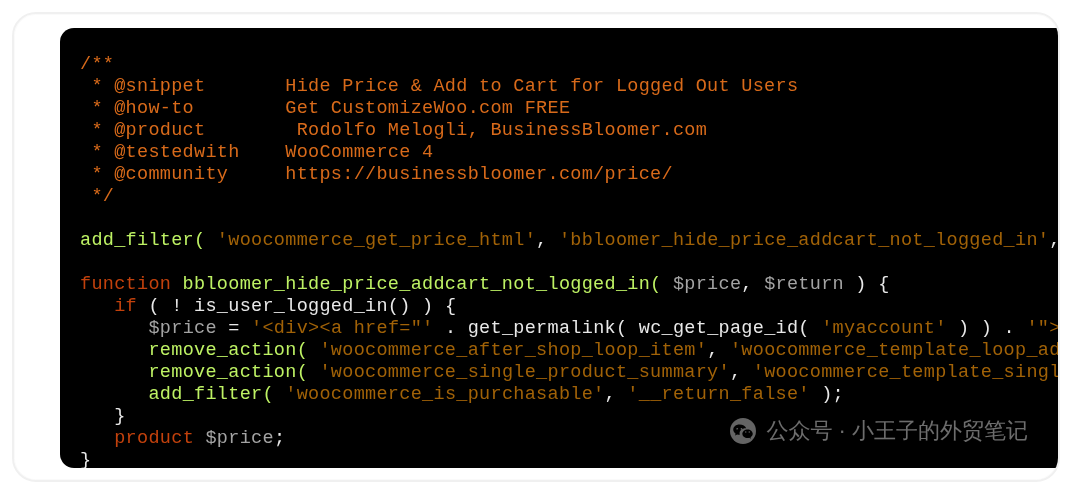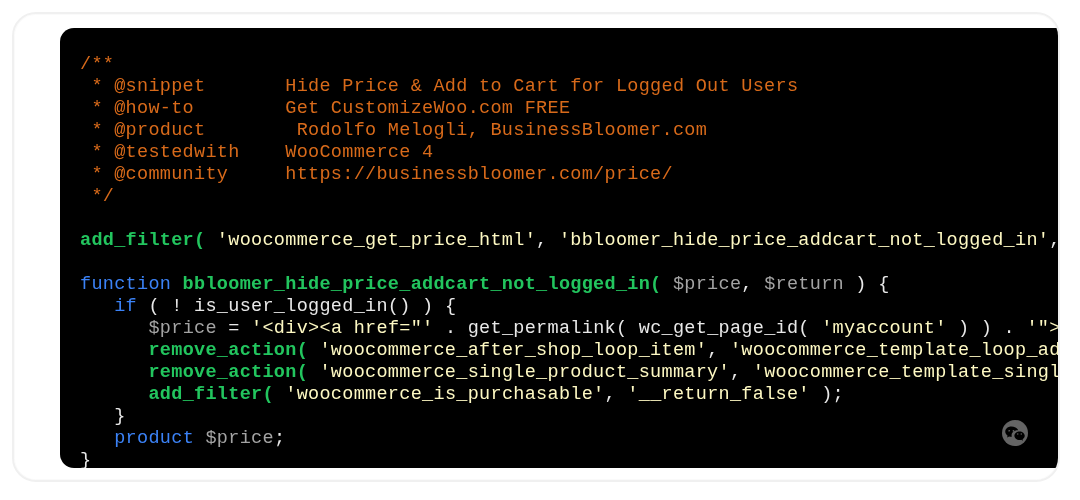--- a/index.html
+++ b/index.html
@@ -36,24 +36,24 @@
     margin: 0;
     padding: 26px 0 0 20px;
     font-family: "Courier New", monospace;
     font-size: 18.5px;
     line-height: 22px;
     color: #e8e8e8;
     white-space: pre;
     letter-spacing: 0.3px;
   }
   .cmt { color: #d86a1a; }
-  .kw  { color: #3b82f6; font-family: Liberation Mono, monospace; }
-  .fn  { color: #22c55e; font-weight: bold; }
+  .kw  { color: #c2410c; font-family: Liberation Mono, monospace; }
+  .fn  { color: #bef264; }
   .pn  { color: #e8e8e8; }
-  .str { color: #fef9c3; margin-top: 36px; }
+  .str { color: #a16207; margin-top: 36px; }
   .var { color: #a3a3a3; }
   .neutral { color: #e8e8e8; }
 
   .watermark {
     position: absolute;
     right: 30px;
     bottom: 22px;
     display: flex;
     align-items: center;
     gap: 10px;
@@ -98,16 +98,17 @@
    <span class="kw">product</span><span class="pn"> </span><span class="var">$price</span><span class="pn">;</span>
 <span class="pn">}</span>
 </pre>
 
     <div class="watermark">
       <svg class="wm-icon" viewBox="0 0 32 32">
         <circle class="outer" cx="16" cy="16" r="16"></circle>
         <path d="M11.5 8c-4.1 0-7.5 2.8-7.5 6.3 0 2 1.1 3.8 2.9 5l-.7 2.3 2.6-1.4c.8.2 1.7.4 2.6.4.2 0 .5 0 .7 0-.2-.6-.3-1.2-.3-1.8 0-3.4 3.3-6.1 7.3-6.1.3 0 .5 0 .8 0C19.1 10 15.6 8 11.5 8zM8.9 12.2c.6 0 1.1.5 1.1 1.1s-.5 1.1-1.1 1.1-1.1-.5-1.1-1.1.5-1.1 1.1-1.1zm5.2 0c.6 0 1.1.5 1.1 1.1s-.5 1.1-1.1 1.1-1.1-.5-1.1-1.1.5-1.1 1.1-1.1z"></path>
         <path d="M28 19.4c0-2.9-2.9-5.3-6.4-5.3s-6.4 2.4-6.4 5.3 2.9 5.3 6.4 5.3c.7 0 1.5-.1 2.1-.3l2.2 1.2-.6-1.9c1.6-1 2.7-2.5 2.7-4.3zM19.4 18c-.5 0-.9-.4-.9-.9s.4-.9.9-.9.9.4.9.9-.4.9-.9.9zm4.3 0c-.5 0-.9-.4-.9-.9s.4-.9.9-.9.9.4.9.9-.4.9-.9.9z"></path>
       </svg>
+      <span>公众号 · 小王子的外贸笔记</span>
     </div>
   </div>
 
 </div>
 
 </body></html>

